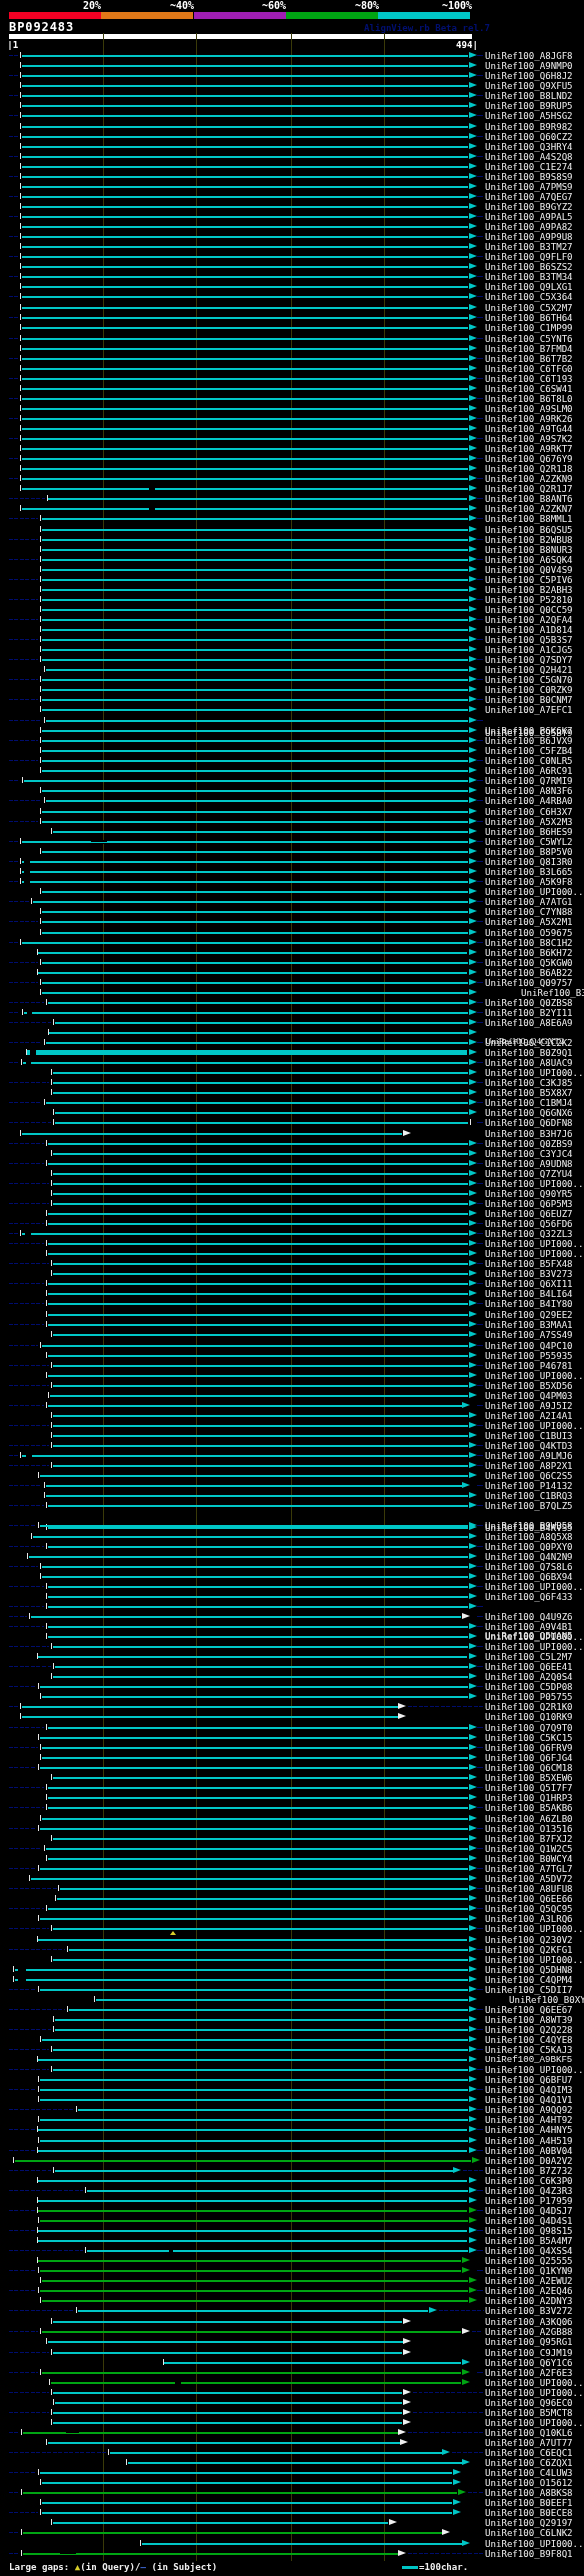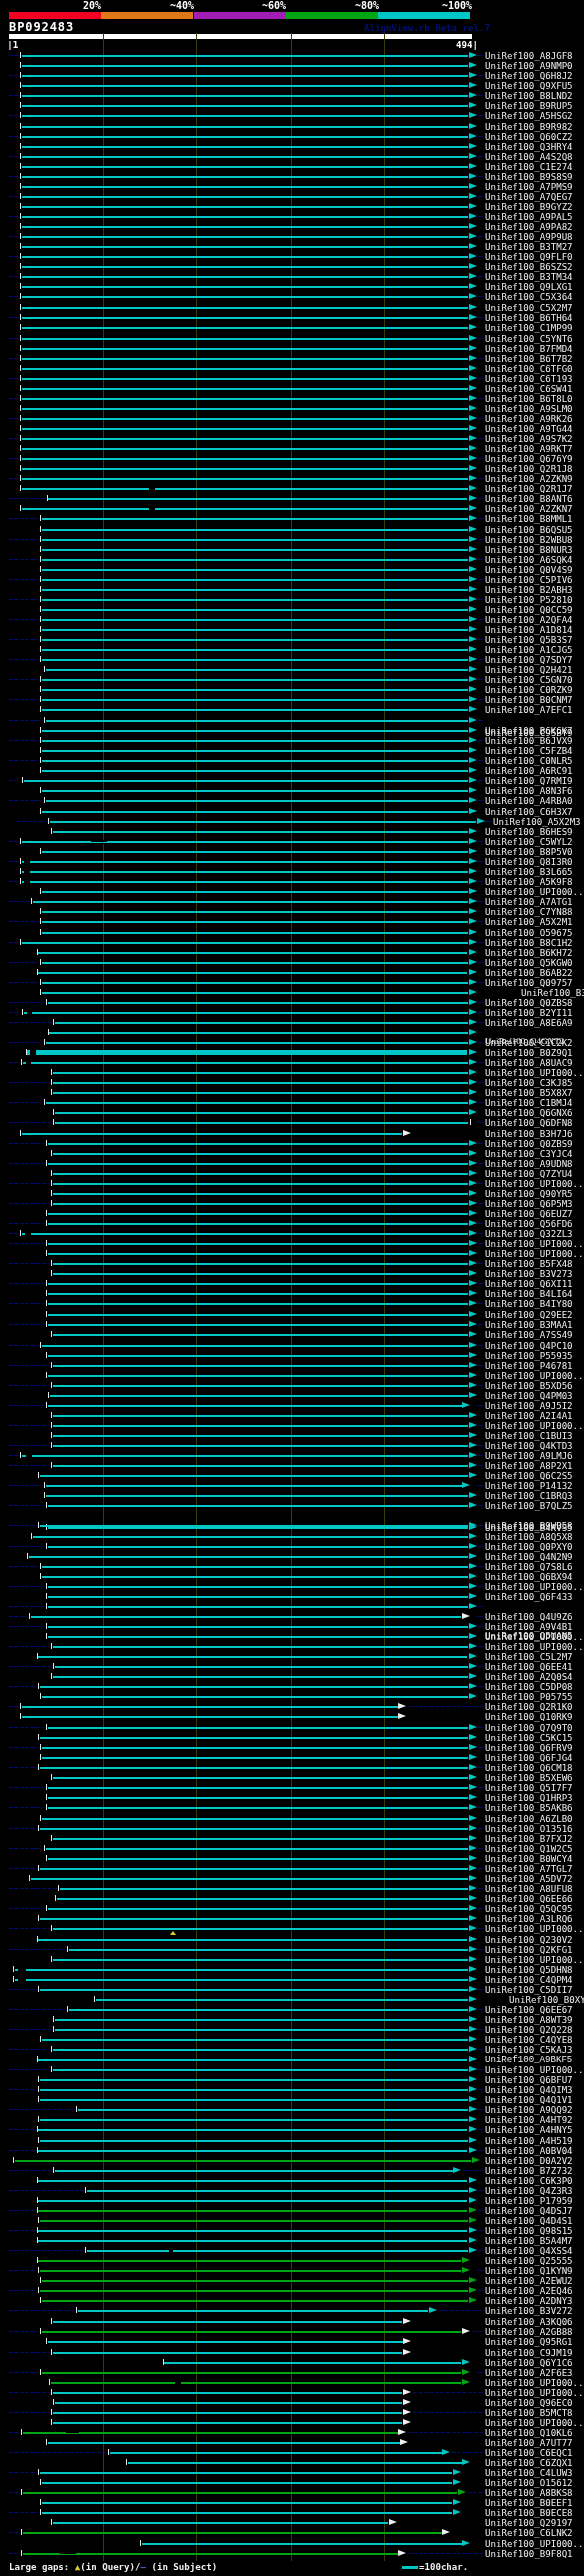--- a/index.html
+++ b/index.html
@@ -587,21 +587,21 @@
         <div class="arrow" style="left: 469px; top: 0.9px; border-left: 8.2px solid rgb(0, 198, 198);"></div>
         <div class="tail" style="left: 477px; top: 3.7px; width: 6.4px; background: rgb(0, 13, 110);"></div>
         <div class="rowlabel" style="top: 0px;">UniRef100_A4RBA0</div>
       </div>
       <div class="abs" style="left: 0px; top: 807px; width: 585px; height: 10px;">
         <div class="bar" style="left: 42px; top: 3.7px; width: 426px; height: 2.7px; background: rgb(0, 198, 198);"></div>
         <div class="tick" style="left: 40px; top: 0.9px;"></div>
         <div class="arrow" style="left: 469px; top: 0.9px; border-left: 8.2px solid rgb(0, 198, 198);"></div>
         <div class="rowlabel" style="top: 0px;">UniRef100_C6H3X7</div>
       </div>
-      <div class="abs" style="left: 8px; top: 817px; width: 513px; height: 10px;">
+      <div class="abs" style="left: 0px; top: 817px; width: 513px; height: 10px;">
         <div class="lead" style="left: 9.1px; top: 3.7px; width: 29px; background: repeating-linear-gradient(90deg, rgb(0, 13, 110) 0px, rgb(0, 13, 110) 3.7px, transparent 3.7px, transparent 5.5px);"></div>
         <div class="bar" style="left: 42px; top: 3.7px; width: 426px; height: 2.7px; background: rgb(0, 198, 198);"></div>
         <div class="tick" style="left: 40px; top: 0.9px;"></div>
         <div class="arrow" style="left: 469px; top: 0.9px; border-left: 8.2px solid rgb(0, 198, 198);"></div>
         <div class="tail" style="left: 477px; top: 3.7px; width: 6.4px; background: rgb(0, 13, 110);"></div>
         <div class="rowlabel" style="top: 0px;">UniRef100_A5X2M3</div>
       </div>
       <div class="abs" style="left: 0px; top: 827px; width: 585px; height: 10px;">
         <div class="bar" style="left: 53px; top: 3.7px; width: 415px; height: 2.7px; background: rgb(0, 198, 198);"></div>
         <div class="tick" style="left: 51px; top: 0.9px;"></div>

